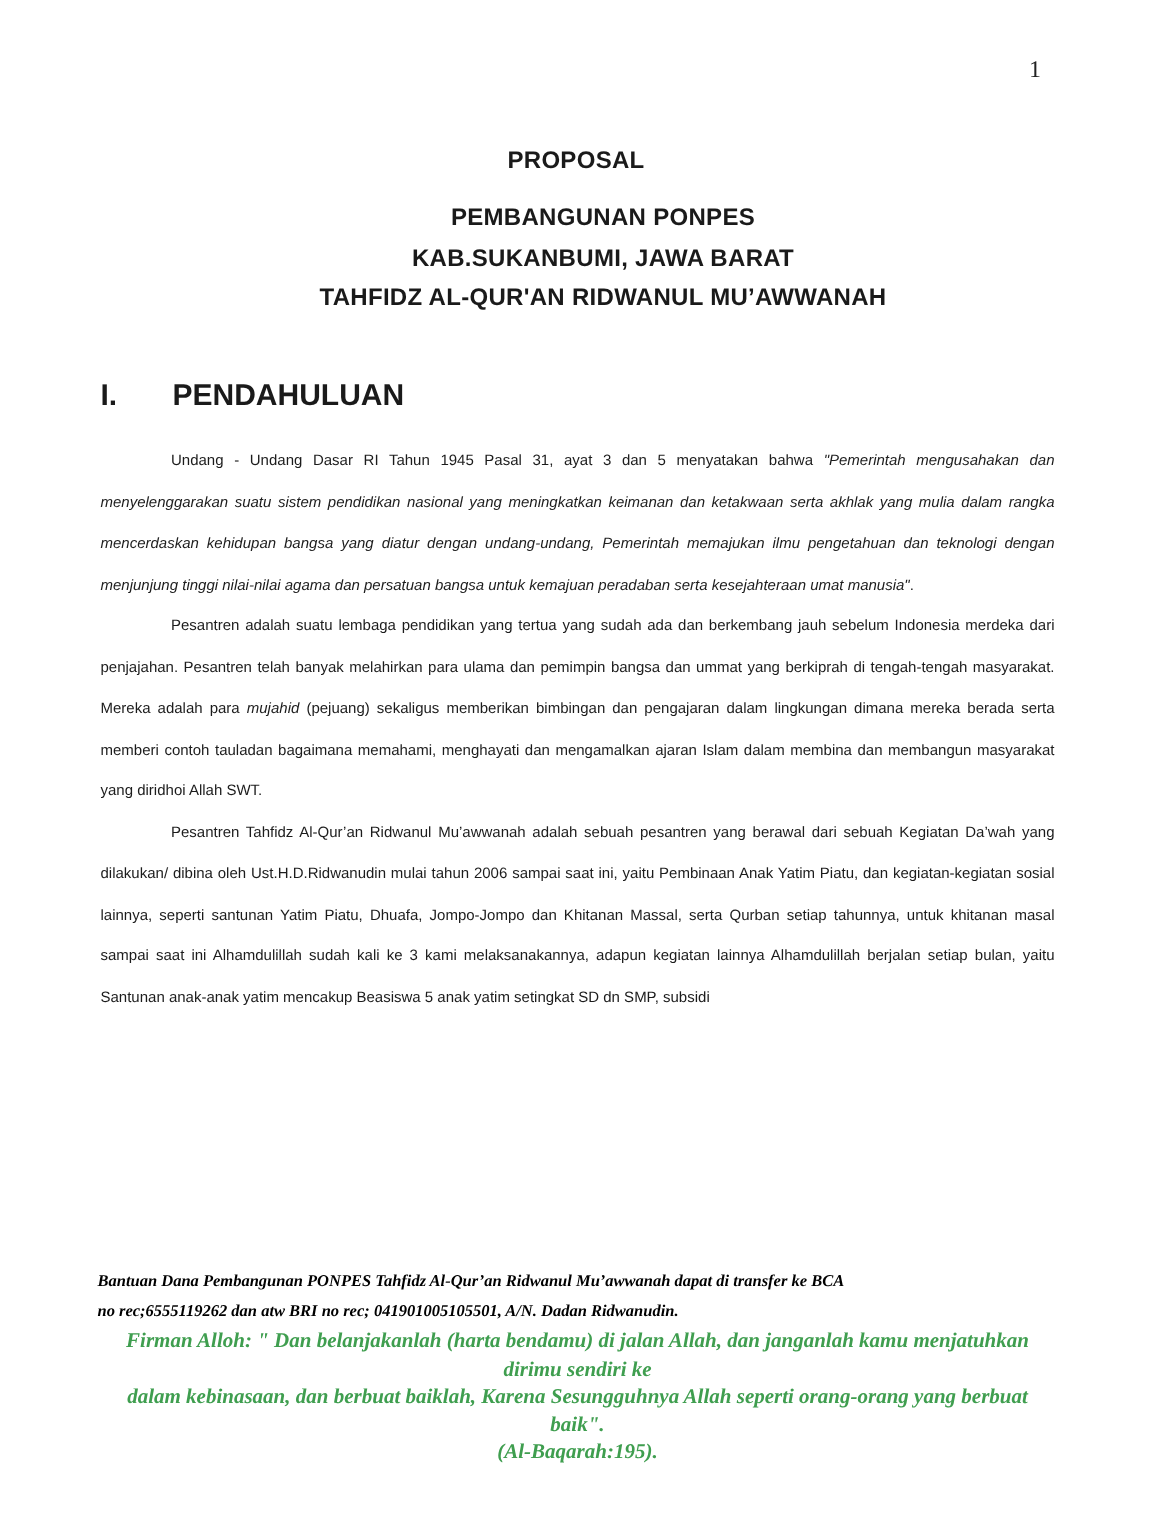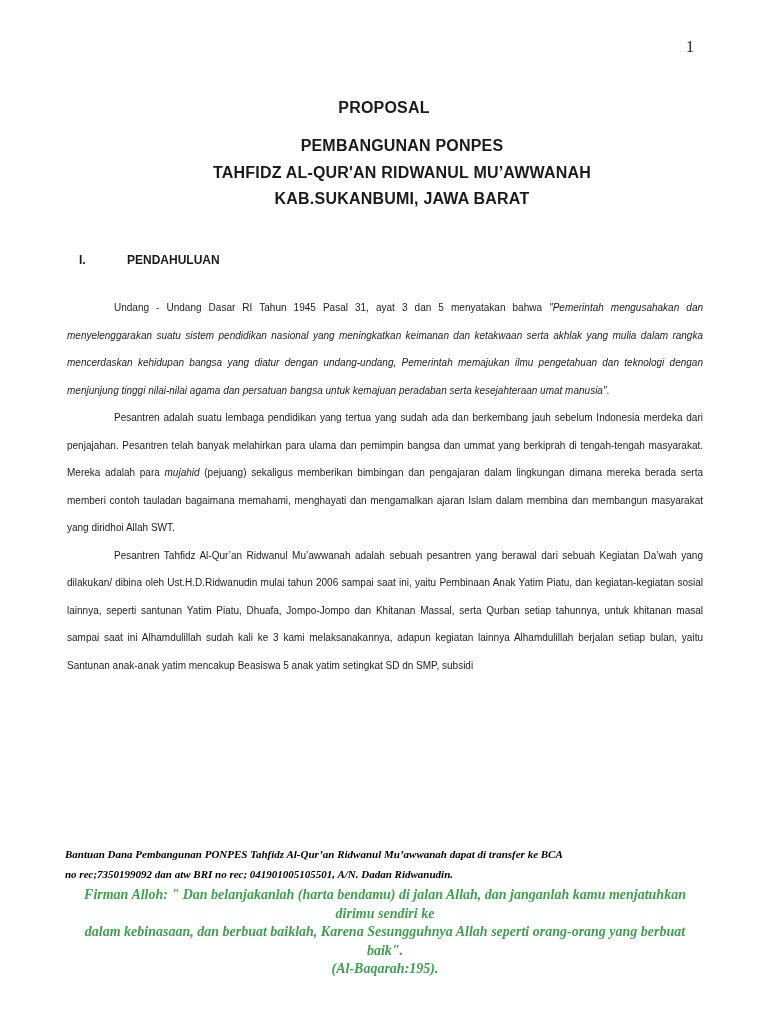--- a/index.html
+++ b/index.html
@@ -42,23 +42,22 @@
   }
   .title-sub div {
     line-height: 26.5px;
     padding-left: 36px;
   }
   .section-heading {
     position: absolute;
     top: 253px;
     left: 67px;
     font-weight: 700;
-    font-size: 12px;
+    font-size: 20px;
     color: #1a1a1a;
-    margin-left: 12px;
   }
   .section-number {
     display: inline-block;
     width: 48px;
   }
   .body-text {
     position: absolute;
     top: 294px;
     left: 67px;
     width: 636px;
@@ -102,41 +101,41 @@
 <body>
 
 <div class="page">
 
   <div class="page-number">1</div>
 
   <header class="title-block">
     <div class="title-main">PROPOSAL</div>
     <div class="title-sub">
       <div>PEMBANGUNAN PONPES</div>
+      <div>KAB.SUKANBUMI, JAWA BARAT</div>
       <div>TAHFIDZ AL-QUR'AN RIDWANUL MU’AWWANAH</div>
-      <div>KAB.SUKANBUMI, JAWA BARAT</div>
     </div>
   </header>
 
   <div class="section-heading">
     <span class="section-number">I.</span><span>PENDAHULUAN</span>
   </div>
 
   <main class="body-text">
     <p><span>Undang - Undang Dasar RI Tahun 1945 Pasal 31, ayat 3 dan 5 menyatakan bahwa </span><em>"Pemerintah mengusahakan dan menyelenggarakan suatu sistem pendidikan nasional yang meningkatkan keimanan dan ketakwaan serta akhlak yang mulia dalam rangka mencerdaskan kehidupan bangsa yang diatur dengan undang-undang, Pemerintah memajukan ilmu pengetahuan dan teknologi dengan menjunjung tinggi nilai-nilai agama dan persatuan bangsa untuk kemajuan peradaban serta kesejahteraan umat manusia"</em><span>.</span></p>
 
     <p><span>Pesantren adalah suatu lembaga pendidikan yang tertua yang sudah ada dan berkembang jauh sebelum Indonesia merdeka dari penjajahan. Pesantren telah banyak melahirkan para ulama dan pemimpin bangsa dan ummat yang berkiprah di tengah-tengah masyarakat. Mereka adalah para </span><em>mujahid</em><span> (pejuang) sekaligus memberikan bimbingan dan pengajaran dalam lingkungan dimana mereka berada serta memberi contoh tauladan bagaimana memahami, menghayati dan mengamalkan ajaran Islam dalam membina dan membangun masyarakat yang diridhoi Allah SWT.</span></p>
 
     <p>Pesantren Tahfidz Al-Qur’an Ridwanul Mu’awwanah adalah sebuah pesantren yang berawal dari sebuah Kegiatan Da’wah yang dilakukan/ dibina oleh Ust.H.D.Ridwanudin mulai tahun 2006 sampai saat ini, yaitu Pembinaan Anak Yatim Piatu, dan kegiatan-kegiatan sosial lainnya, seperti santunan Yatim Piatu, Dhuafa, Jompo-Jompo dan Khitanan Massal, serta Qurban setiap tahunnya, untuk khitanan masal sampai saat ini Alhamdulillah sudah kali ke 3 kami melaksanakannya, adapun kegiatan lainnya Alhamdulillah berjalan setiap bulan, yaitu Santunan anak-anak yatim mencakup Beasiswa 5 anak yatim setingkat SD dn SMP, subsidi</p>
   </main>
 
   <footer class="page-footer">
     <div class="transfer-note">
       <div>Bantuan Dana Pembangunan  PONPES Tahfidz Al-Qur’an Ridwanul Mu’awwanah dapat di transfer ke BCA</div>
-      <div>no rec;7350199092 dan atw BRI no rec; 041901005105501, A/N. Dadan Ridwanudin.</div>
+      <div>no rec;6555119262 dan atw BRI no rec; 041901005105501, A/N. Dadan Ridwanudin.</div>
     </div>
     <div class="quran-quote" style="color: rgb(63, 158, 79);">
       <div>Firman Alloh: " Dan belanjakanlah (harta bendamu) di jalan Allah, dan janganlah kamu menjatuhkan dirimu sendiri ke</div>
       <div>dalam kebinasaan, dan berbuat baiklah, Karena Sesungguhnya Allah seperti orang-orang yang berbuat baik".</div>
       <div>(Al-Baqarah:195).</div>
     </div>
   </footer>
 
 </div>
 

